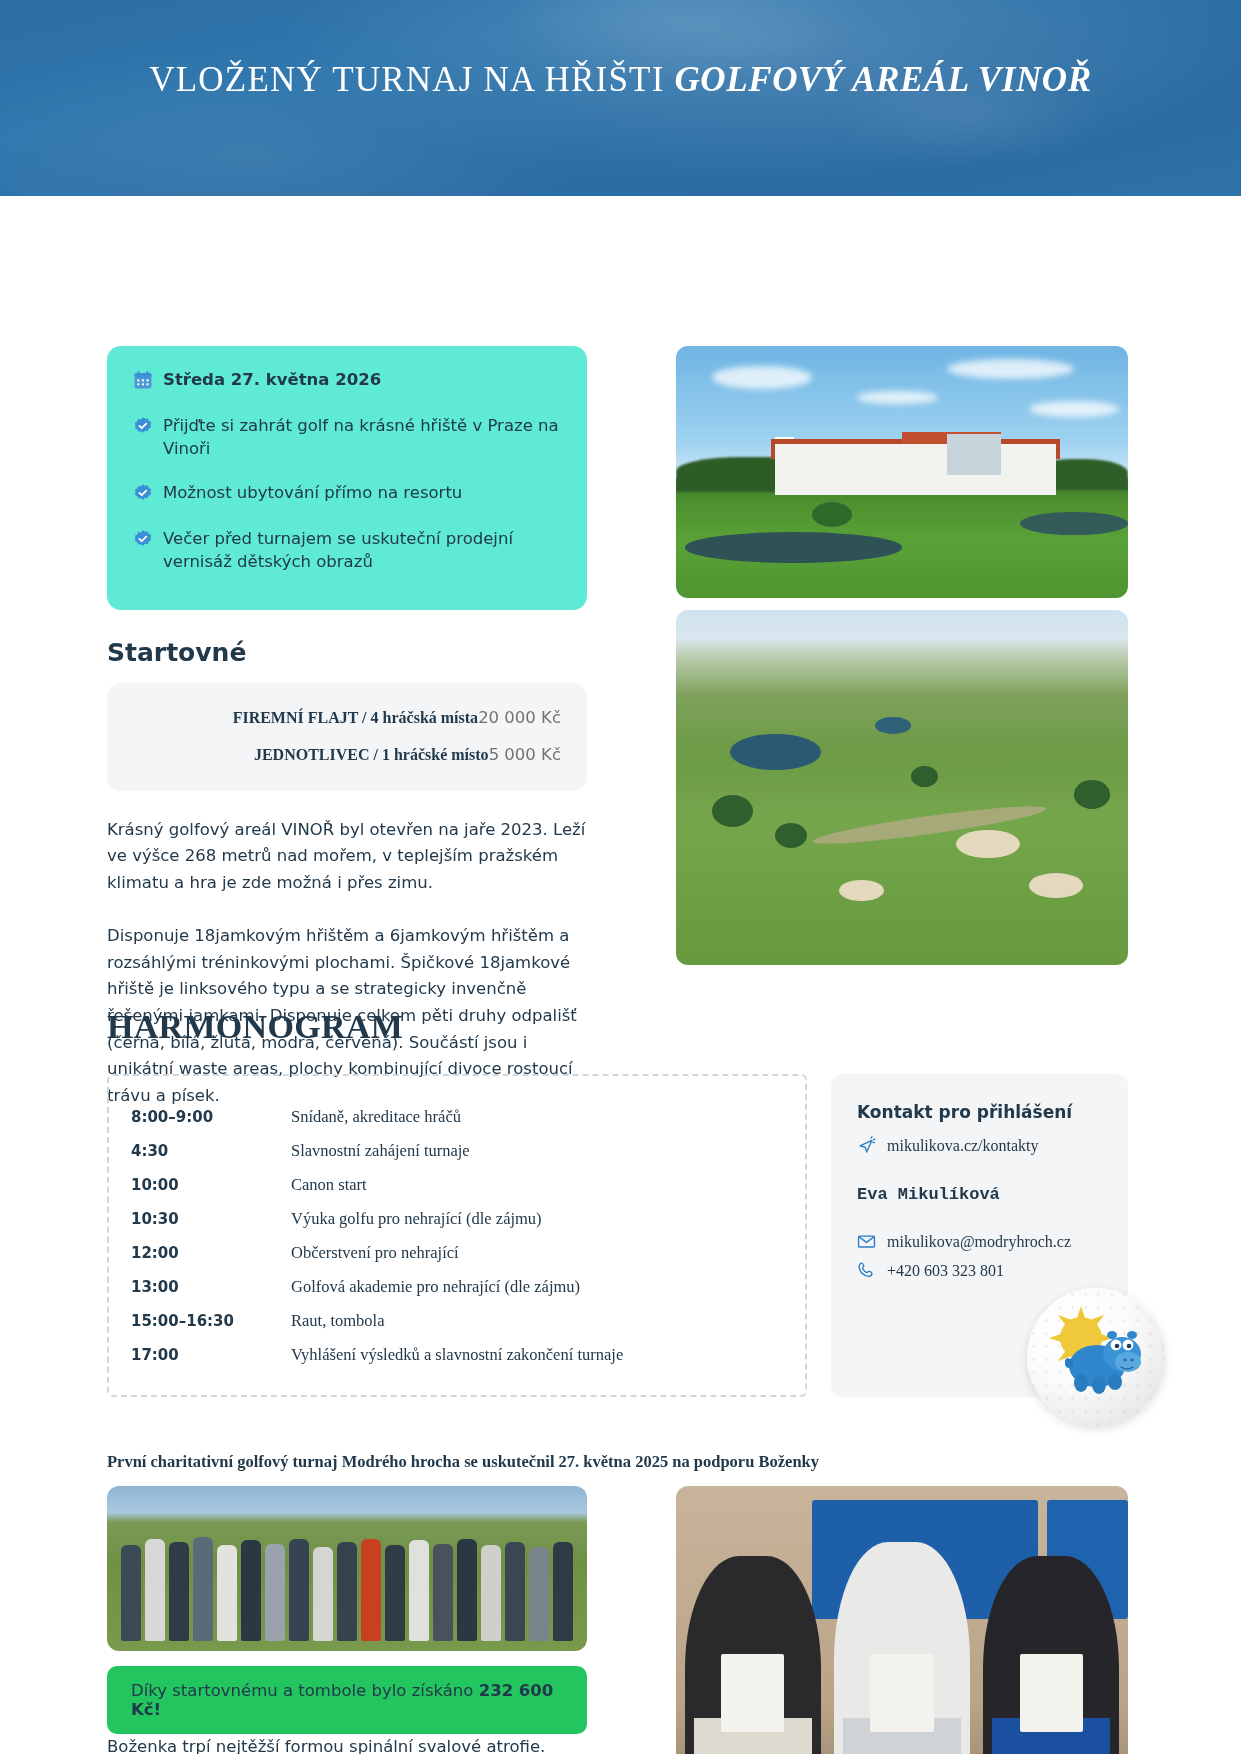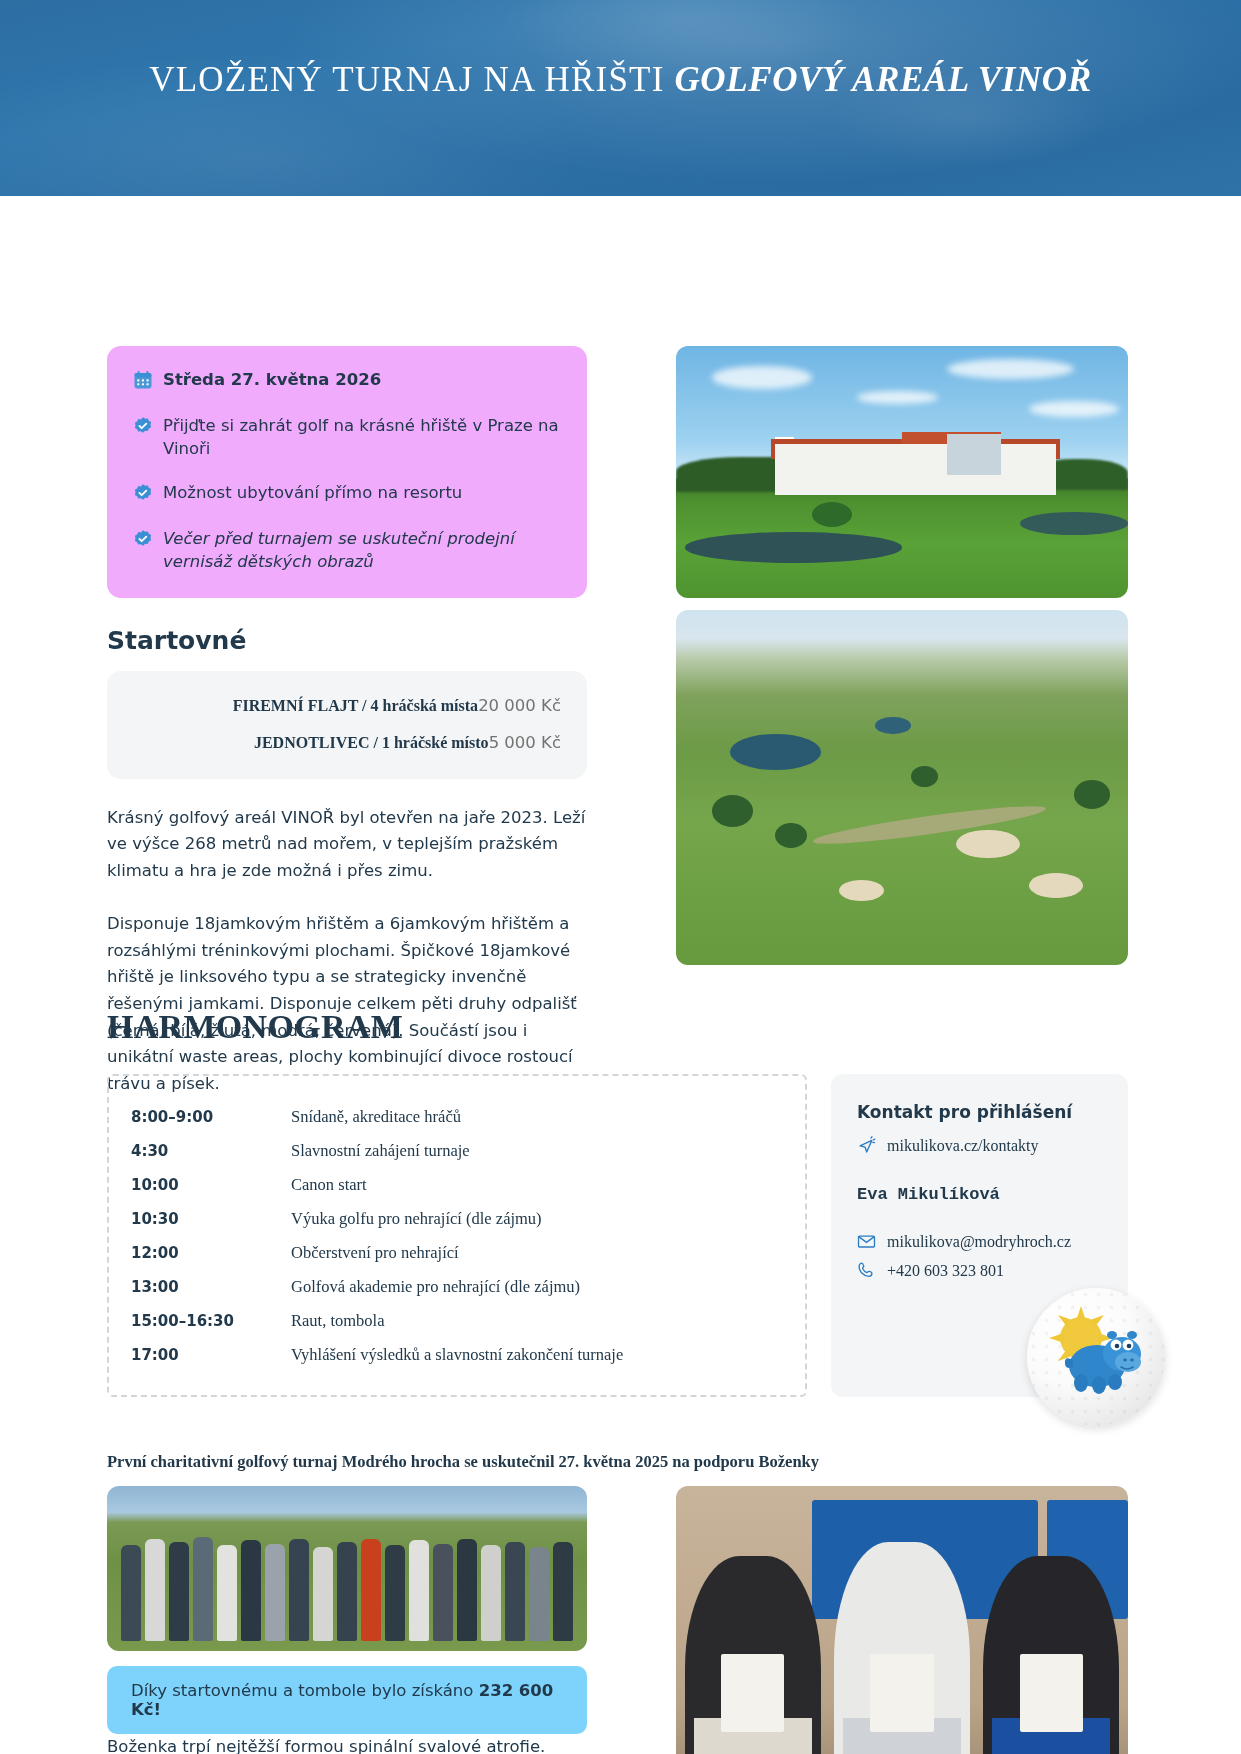--- a/index.html
+++ b/index.html
@@ -47,27 +47,27 @@
   .header-title .thin { font-weight: 400; }
   .header-title .bold { font-weight: 700; font-style: italic; letter-spacing: 0.6px; }
 
   
   .page { position: relative; width: 1241px; }
 
   
   .left-col { position: absolute; left: 107px; top: 150px; width: 480px; }
 
   .info-card {
-    background: #f0abfc;
+    background: #5eead4;
     border-radius: 14px;
     padding: 22px 26px 24px 26px;
     width: 480px;
   }
   .info-row { display: flex; align-items: flex-start; margin-bottom: 20px; }
-  .info-row:last-child { margin-bottom: 0; font-style: italic; }
+  .info-row:last-child { margin-bottom: 12px; }
   .info-row .icon { flex: 0 0 30px; padding-top: 2px; }
   .info-row .txt {
     font-size: 16.5px;
     line-height: 1.42;
     color: #21394b;
     font-family: "DejaVu Sans", sans-serif;
   }
   .info-row.date .txt { font-weight: bold; font-size: 16.5px; }
 
   .section-title {
@@ -214,21 +214,21 @@
 
   .award-photo { position:relative; width:100%; height:100%;
     background: linear-gradient(to bottom, #c8b49b 0%, #c2ad93 30%, #b9a489 62%, #8d7a62 100%); }
   .aw-banner { position:absolute; left:30%; top:4%; width:50%; height:34%; background:#1d5fa8; border-radius:3px;}
   .aw-banner2 { position:absolute; left:82%; top:4%; width:18%; height:34%; background:#1f63ae; border-radius:3px;}
   .aw-person { position:absolute; bottom:0; }
 
   .donation-box {
     position: absolute; left: 107px; top: 1470px;
     width: 480px;
-    background: #7dd3fc;
+    background: #22c55e;
     border-radius: 10px;
     padding: 15px 24px;
     font-size: 16.5px;
     color: #21394b;
     font-family: "DejaVu Sans", sans-serif;
   }
   .bottom-par {
     position: absolute; left: 107px; width: 480px;
     font-size: 16.5px; line-height: 1.62; color: #21394b;
     font-family: "DejaVu Sans", sans-serif;

